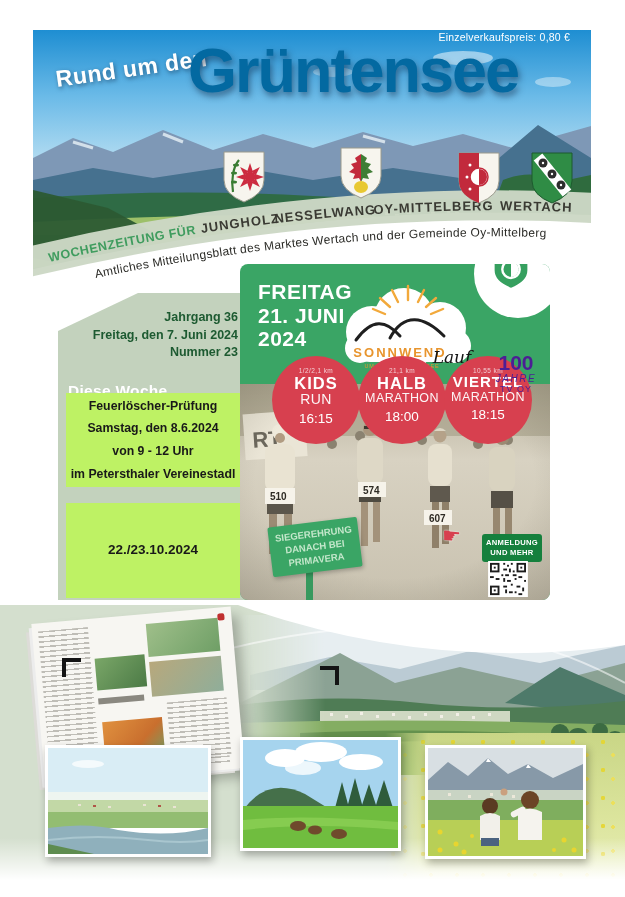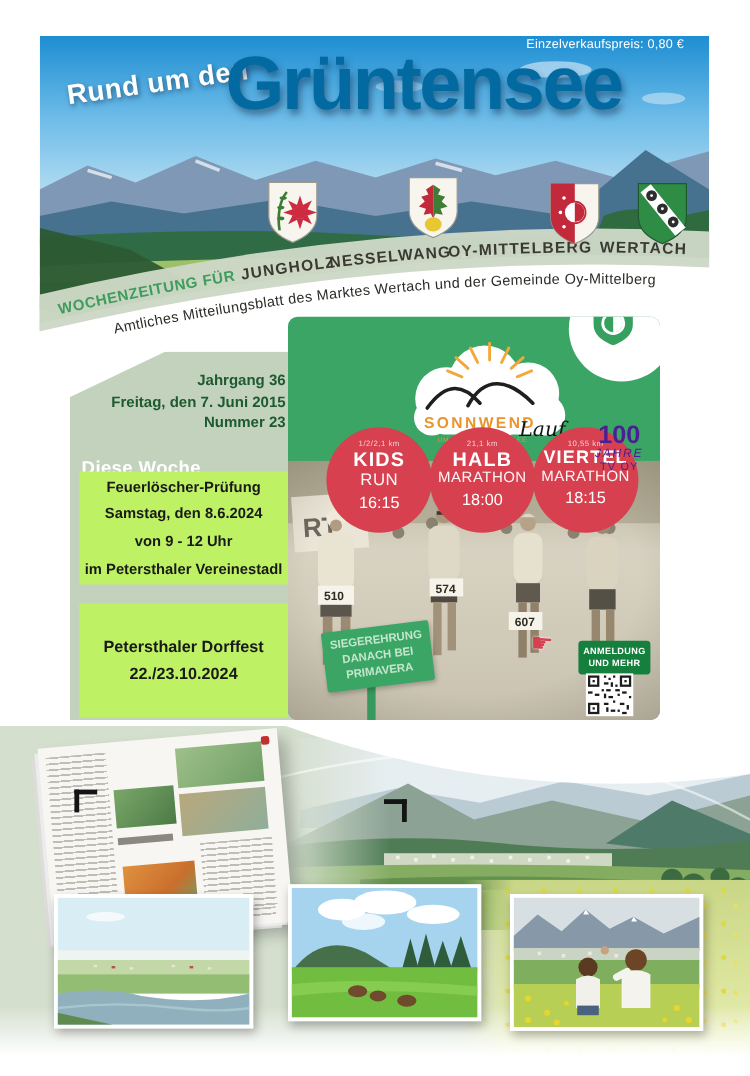--- a/index.html
+++ b/index.html
@@ -203,37 +203,41 @@
     </g>
   </svg>
 
   <div class="price">Einzelverkaufspreis: 0,80 €</div>
   <div class="title-prefix">Rund um den</div>
   <div class="title-main">Grüntensee</div>
 
   <div class="sidebar">
     <div class="issue">
       <div>Jahrgang 36</div>
-      <div>Freitag, den 7. Juni 2015</div>
+      <div>Freitag, den 7. Juni 2024</div>
       <div>Nummer 23</div>
     </div>
     <div class="diese-woche">Diese Woche</div>
     <div class="evbox evbox1">
       <div>Feuerlöscher-Prüfung</div>
       <div>Samstag, den 8.6.2024</div>
       <div>von 9 - 12 Uhr</div>
       <div>im Petersthaler Vereinestadl</div>
     </div>
     <div class="evbox evbox2">
-      <div>Petersthaler Dorffest</div>
       <div>22./23.10.2024</div>
     </div>
   </div>
 
   <div class="poster">
+    <div class="p-date">
+      <div>FREITAG</div>
+      <div>21. JUNI</div>
+      <div>2024</div>
+    </div>
 
     <svg class="abs" style="left:100px;top:12px;" width="136" height="104" viewBox="0 0 136 104">
       <g fill="#fff">
         <circle cx="32" cy="56" r="26"></circle>
           <circle cx="64" cy="42" r="30"></circle>
           <circle cx="100" cy="52" r="26"></circle>
         <circle cx="64" cy="66" r="30"></circle>
           <circle cx="114" cy="70" r="17"></circle>
           <circle cx="20" cy="72" r="15"></circle>
         <rect x="16" y="52" width="104" height="34" rx="14"></rect>

